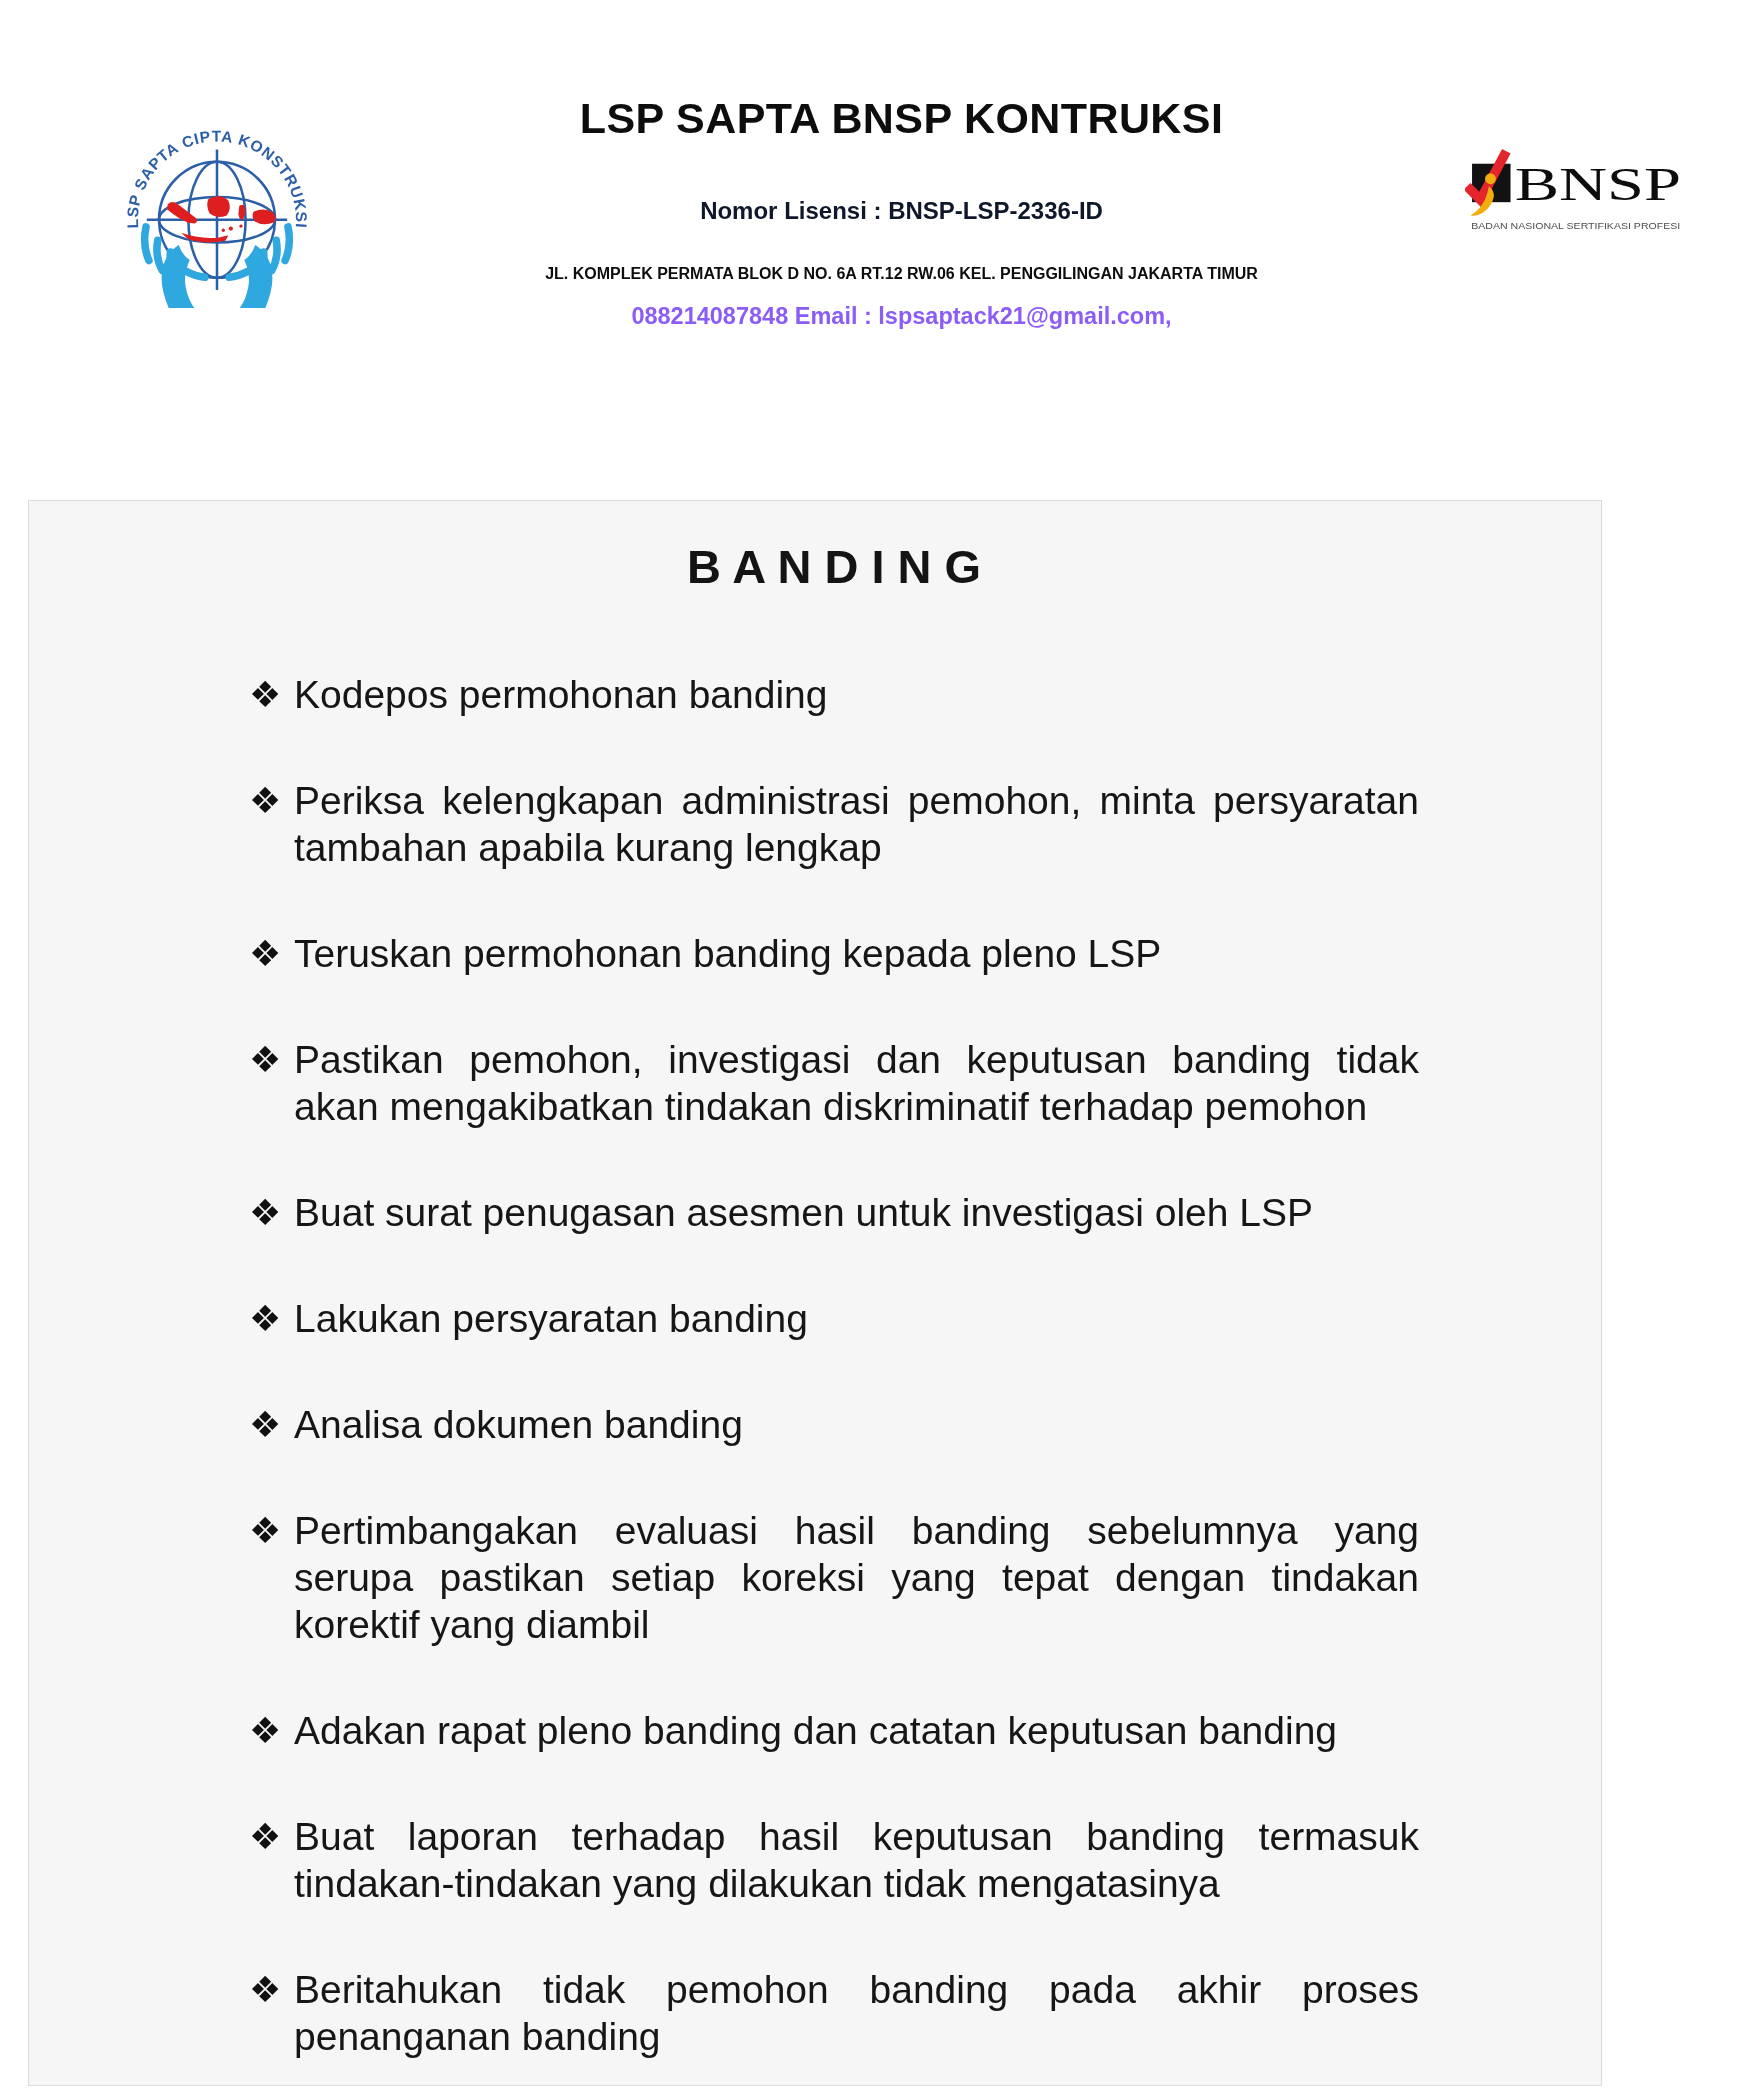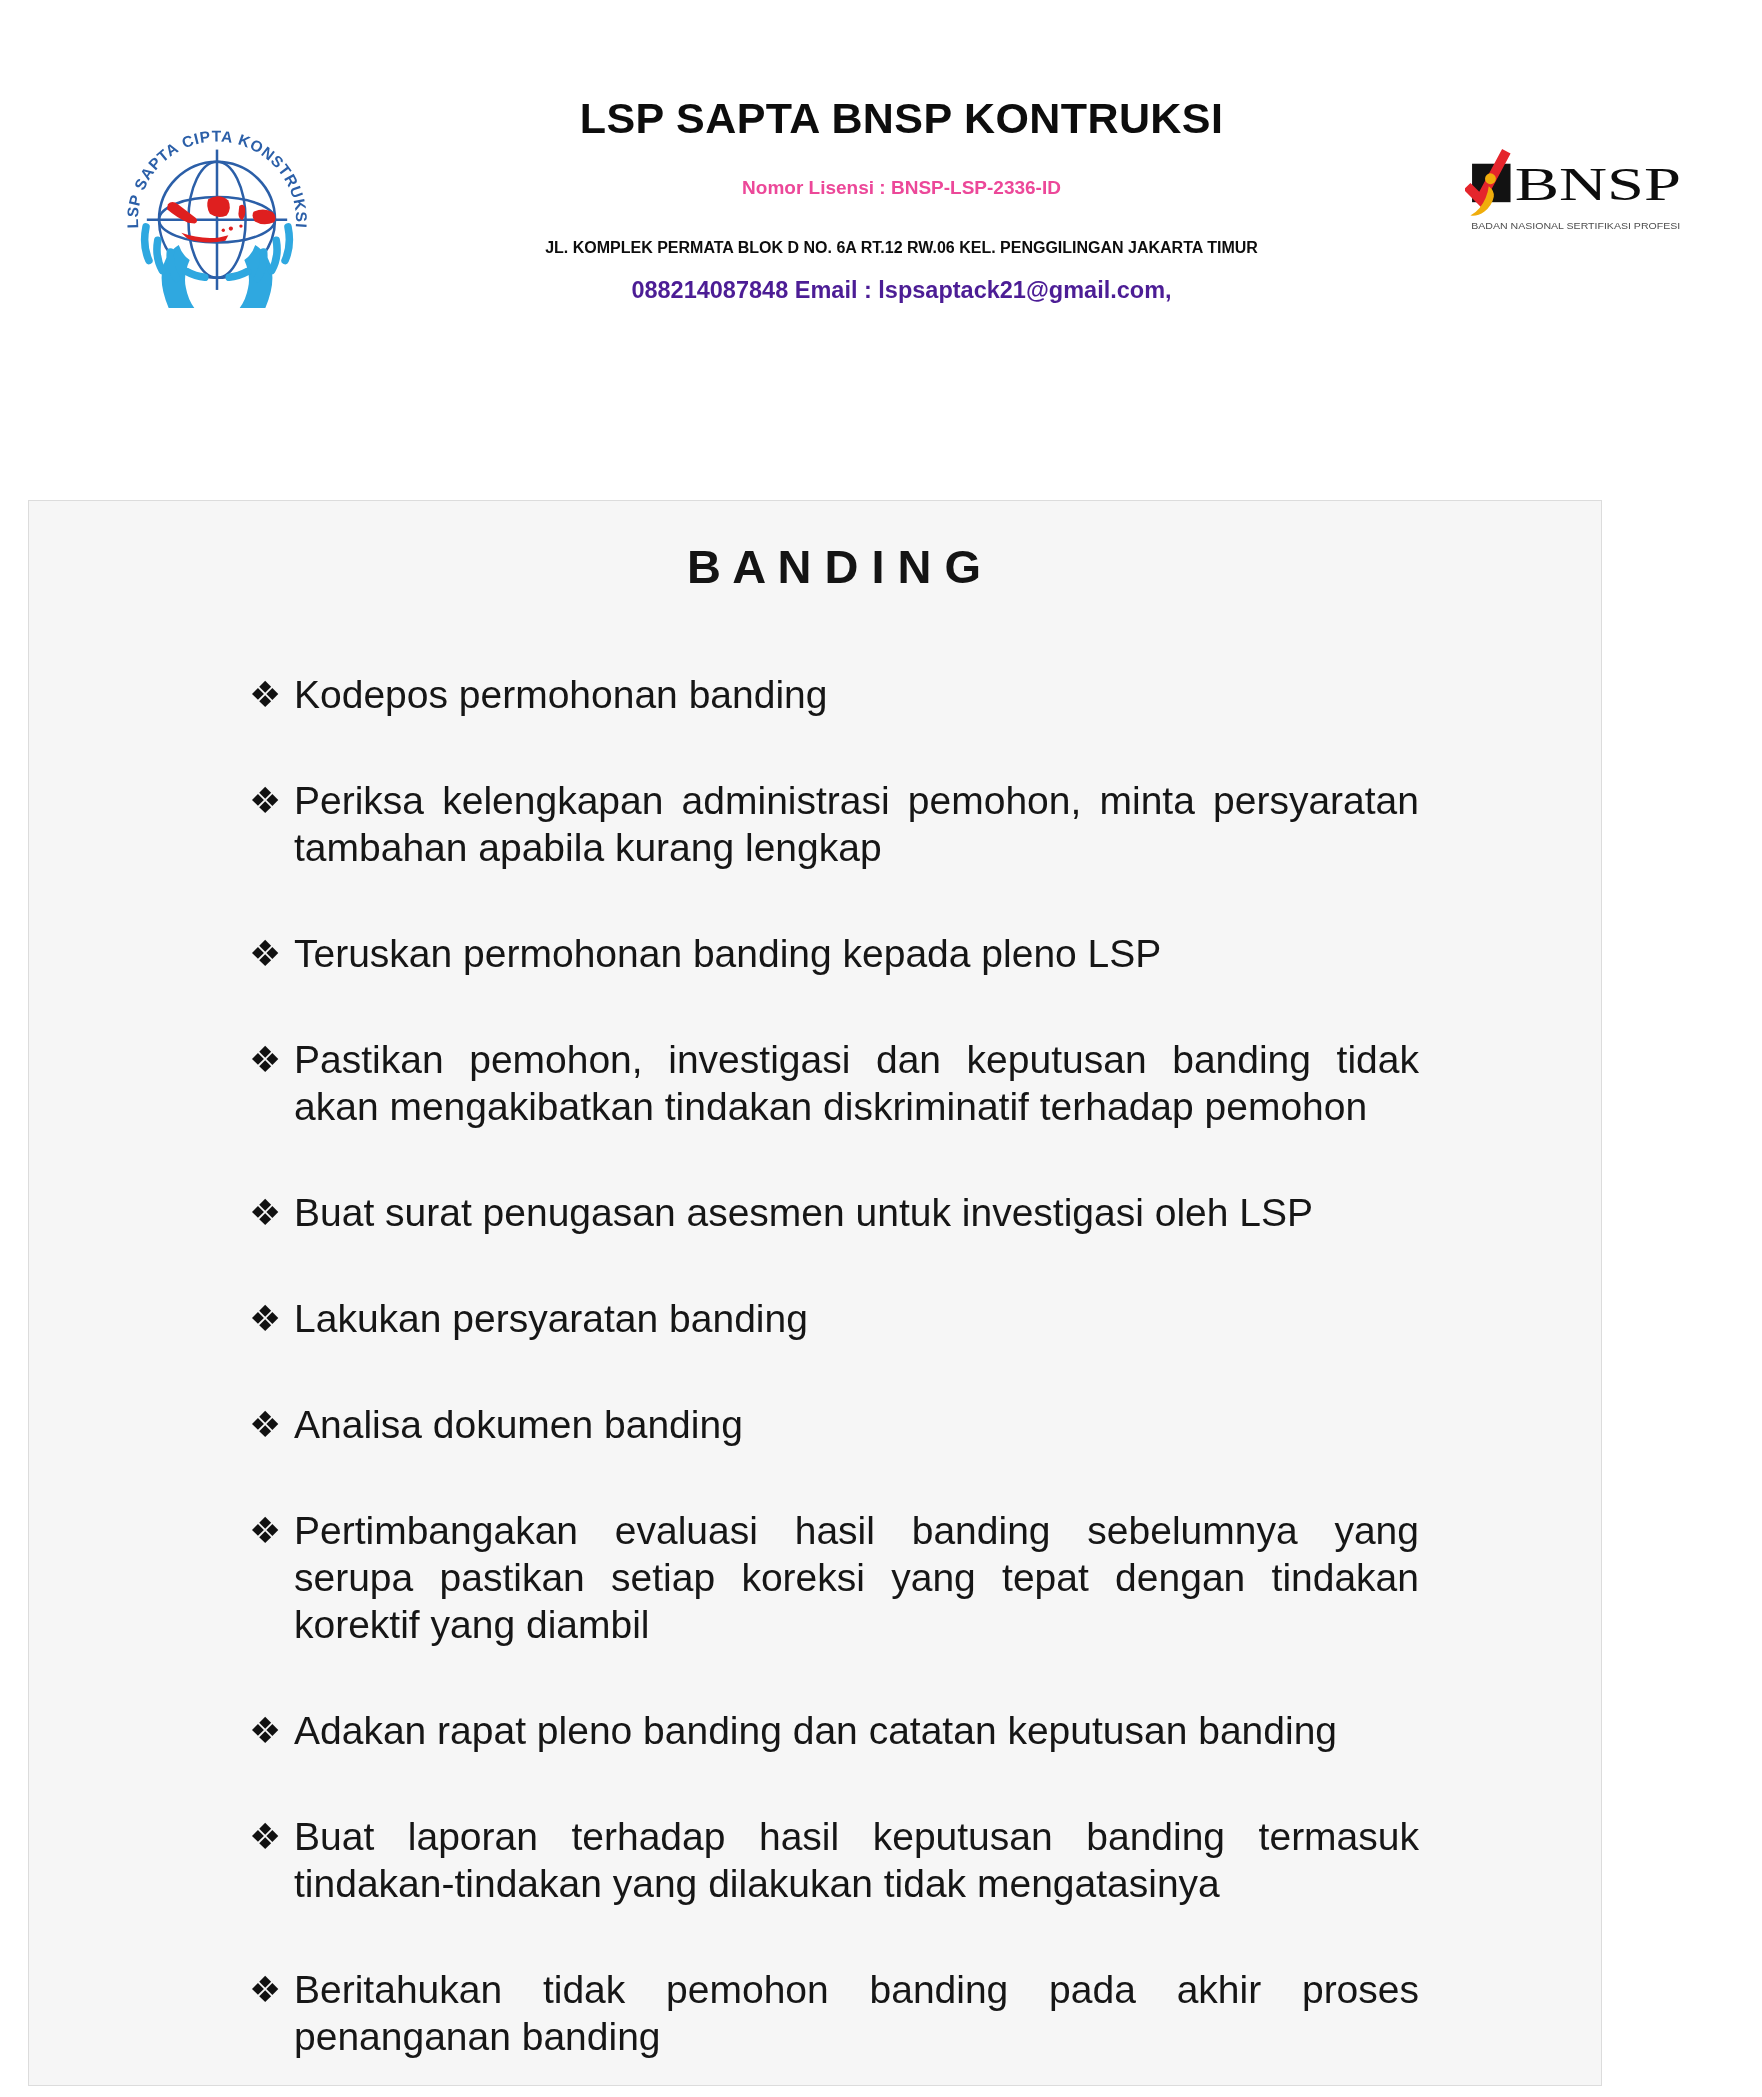--- a/index.html
+++ b/index.html
@@ -45,37 +45,37 @@
   }
   .org-name {
     font-size: 43px;
     font-weight: bold;
     line-height: 1.05;
     letter-spacing: 0.4px;
     color: #0d0d0d;
     margin: 0;
   }
   .license-line {
-    margin-top: 36px;
-    font-size: 19px;
-    font-weight: bold;
-    color: #ec4899;
+    margin-top: 56px;
+    font-size: 24px;
+    font-weight: bold;
+    color: #0f172a;
   }
   .address-block {
     margin-top: 39px;
     font-size: 16px;
     font-weight: bold;
     line-height: 1.2;
     color: #0d0d0d;
   }
   .contact-line {
     margin-top: 20px;
     font-size: 23.5px;
     font-weight: bold;
-    color: #4c1d95;
+    color: #8b5cf6;
   }
 
   
   .content-panel {
     margin-left: 28px;
     width: 1574px;
     height: 1586px;
     box-sizing: border-box;
     background: #f6f6f6;
     border: 0.8px solid #dcdcdc;

